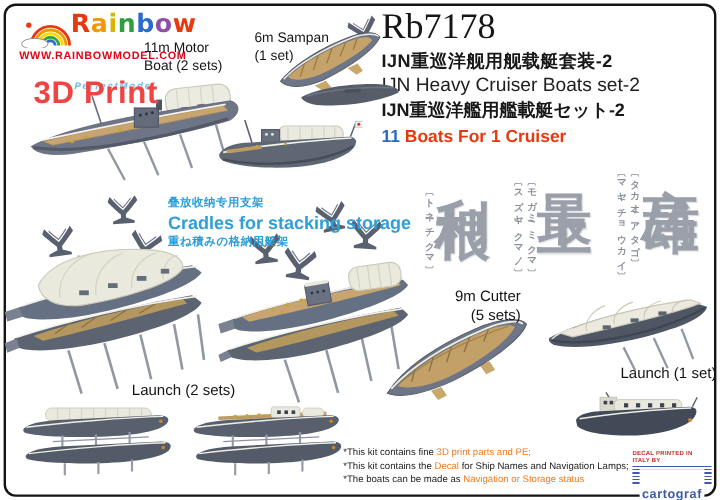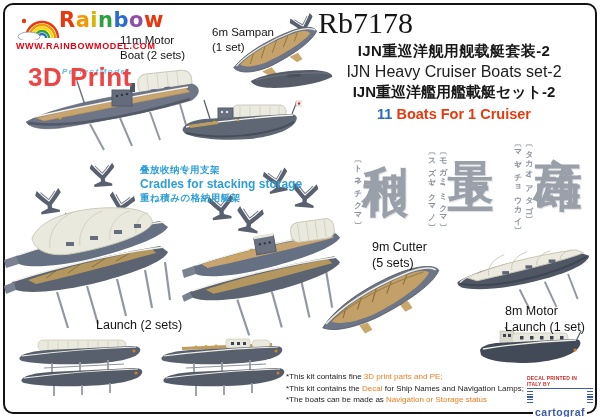--- a/index.html
+++ b/index.html
@@ -10,39 +10,39 @@
 
   
   .brand-name{font-family:"DejaVu Sans",sans-serif;font-weight:bold;font-size:21px;letter-spacing:.5px;line-height:1;}
   .brand-sub{color:#5bb7e8;font-style:italic;font-weight:bold;font-size:8px;letter-spacing:1.5px;
              text-shadow:0 0 1px #bfe2f5;opacity:.9;margin-top:36px;}
   .website{color:#e60012;font-weight:bold;font-size:9px;letter-spacing:.6px;}
   .badge3d{color:#ef4444;font-weight:bold;font-size:26px;letter-spacing:.5px;
            text-shadow:0 0 2px rgba(255,255,255,.9);line-height:1;}
 
   
-  .header{width:272px;text-align:center;}
+  .header{width:272px;}
   .code-row{display:flex;justify-content:space-between;align-items:baseline;
             font-family:"Liberation Serif",serif;font-size:30px;line-height:1;color:#161616;}
   .title-cn{margin-top:4px;font-size:15px;font-weight:600;letter-spacing:.4px;color:#181818;}
   .title-en{margin-top:2px;font-size:16px;font-weight:500;color:#202020;}
   .title-jp{margin-top:2px;font-size:15px;font-weight:600;color:#181818;}
   .tagline{margin-top:4px;font-size:14.5px;font-weight:bold;}
   .tagline .num{color:#2a6bbf;}
   .tagline .rest{color:#e8380d;}
 
   
   .boatlabel{font-size:11.5px;line-height:1.28;color:#141414;}
-  .boatlabel.center{text-align:left;}
+  .boatlabel.center{text-align:right;}
   .boatlabel.big{font-size:12.5px;}
 
   
   .cradlenote{color:#2e9ed7;font-weight:bold;line-height:1.32;}
   .cradlenote .cn{font-size:9.5px;letter-spacing:.5px;}
-  .cradlenote .en{font-size:12px;}
+  .cradlenote .en{font-size:15px;}
   .cradlenote .jp{font-size:9.5px;letter-spacing:.5px;}
 
   
   .ship-group{position:absolute;display:flex;flex-direction:row;align-items:flex-start;}
   .readings{display:flex;flex-direction:row-reverse;}
   .reading-col{writing-mode:vertical-rl;font-size:8px;letter-spacing:1.5px;line-height:1.15;
                color:#8a909b;font-weight:600;margin:0 1px;}
   .kanji{writing-mode:vertical-rl;font-family:"DejaVu Serif","Liberation Serif",serif;
          font-weight:bold;font-size:46px;letter-spacing:7px;line-height:1;color:#9aa0aa;
          text-shadow:1px 1px 1px rgba(120,125,135,.25);}
@@ -298,21 +298,20 @@
     <path d="M16,40 C40,28 88,16 128,11 L136,14 C120,21 70,33 26,43 Z" fill="#eceadf" stroke="#c9c6b5"></path>
     <path d="M38,38 C36,28 44,20 54,16 M62,32 C60,24 68,16 78,13 M88,27 C86,20 94,14 102,12 M112,22 C111,16 118,12 124,11" stroke="#cbc8b7" stroke-width="1" fill="none"></path>
     <rect x="52" y="33" width="7" height="3.5" fill="#5d6572"></rect>
       <rect x="76" y="27" width="7" height="3.5" fill="#5d6572"></rect>
       <rect x="100" y="21" width="7" height="3.5" fill="#5d6572"></rect>
     <path d="M8,45 C12,41 18,38 26,36" fill="none" stroke="#e8e7df" stroke-width="1.3"></path>
     <path d="M8,46 C40,52 100,40 140,18" fill="none" stroke="#3f4653" stroke-width="2"></path>
   </svg>
 
   <div class="abs boatlabel big center" style="left:505px;top:303px;width:92px;z-index:4">
-    <div>8m Motor</div>
     <div>Launch (1 set)</div>
   </div>
 
   <svg class="abs" style="left:478px;top:326px" width="104" height="44" viewBox="0 0 104 44">
     <line x1="99" y1="13" x2="103" y2="5" stroke="#59606d" stroke-width="1.2"></line>
     <line x1="30" y1="6" x2="27" y2="1" stroke="#59606d" stroke-width="1.2"></line>
     <rect x="22" y="5" width="14" height="13" fill="#dad9cf" stroke="#b9b6a6" stroke-width="0.6"></rect>
     <rect x="25" y="8" width="3" height="3" fill="#3c434f"></rect>
       <rect x="30" y="8" width="3" height="3" fill="#3c434f"></rect>
     <rect x="34" y="7" width="56" height="11" rx="4" fill="#e9e8df" stroke="#c6c3b2" stroke-width="0.7"></rect>

